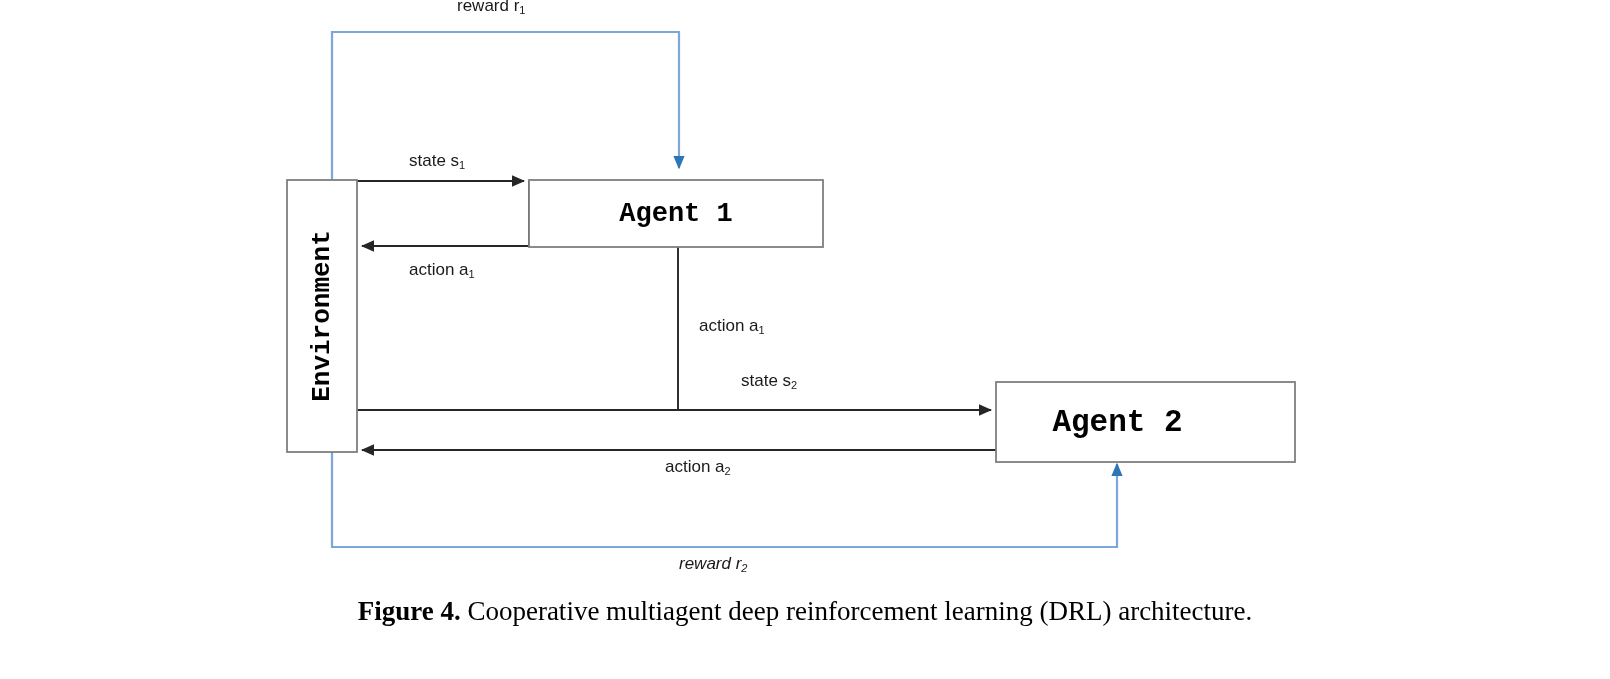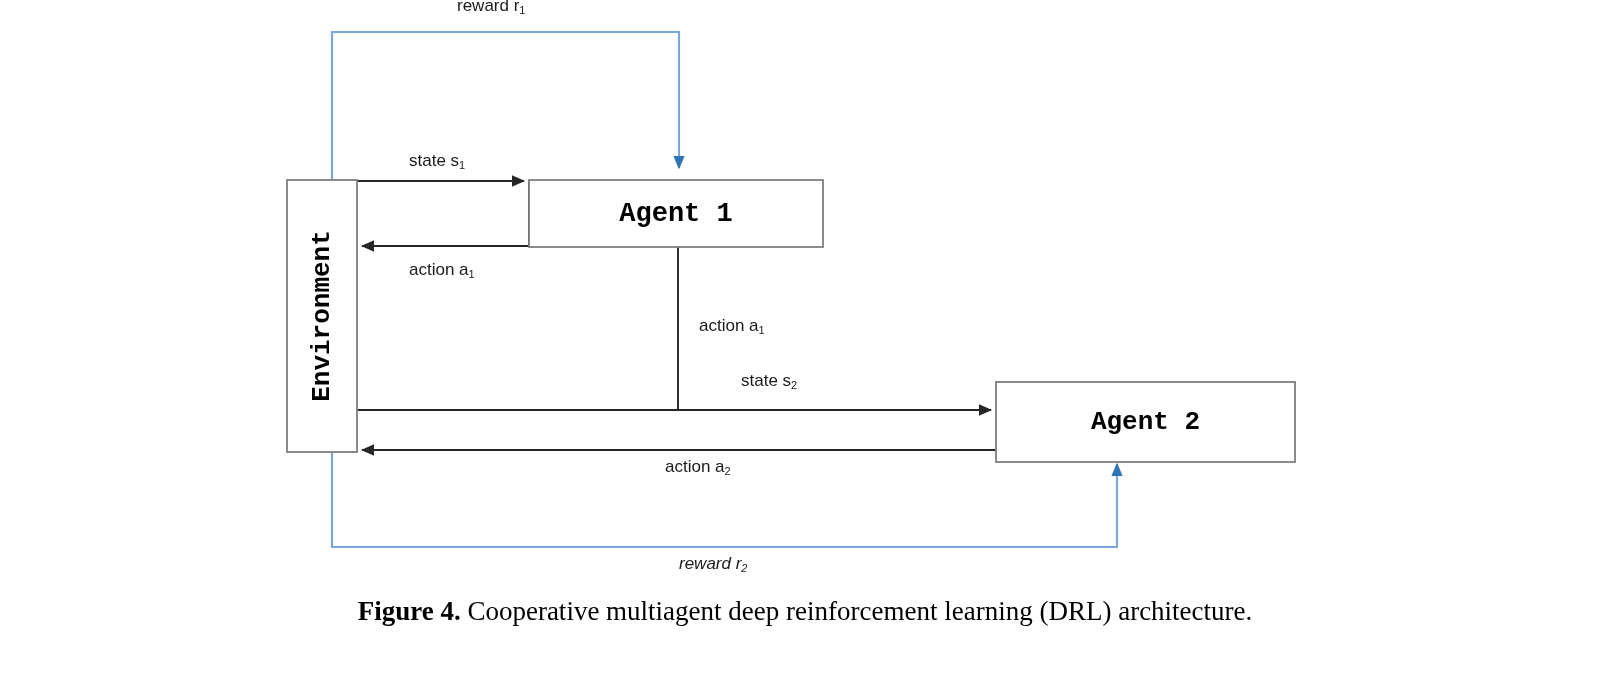--- a/index.html
+++ b/index.html
@@ -52,28 +52,28 @@
     left: 529px;
     top: 180px;
     width: 294px;
     height: 67px;
     display: flex;
     align-items: center;
     justify-content: center;
     font-size: 27px;
   }
   #agent2-label {
-    left: 996px;
+    left: 968px;
     top: 382px;
     width: 299px;
     height: 80px;
     display: flex;
     align-items: center;
     justify-content: center;
-    font-size: 26px;
+    font-size: 31px;
   }
   .edge-label {
     position: absolute;
     font-family: "Liberation Sans", sans-serif;
     font-size: 17px;
     font-weight: normal;
     color: #1a1a1a;
     white-space: nowrap;
     pointer-events: none;
   }

